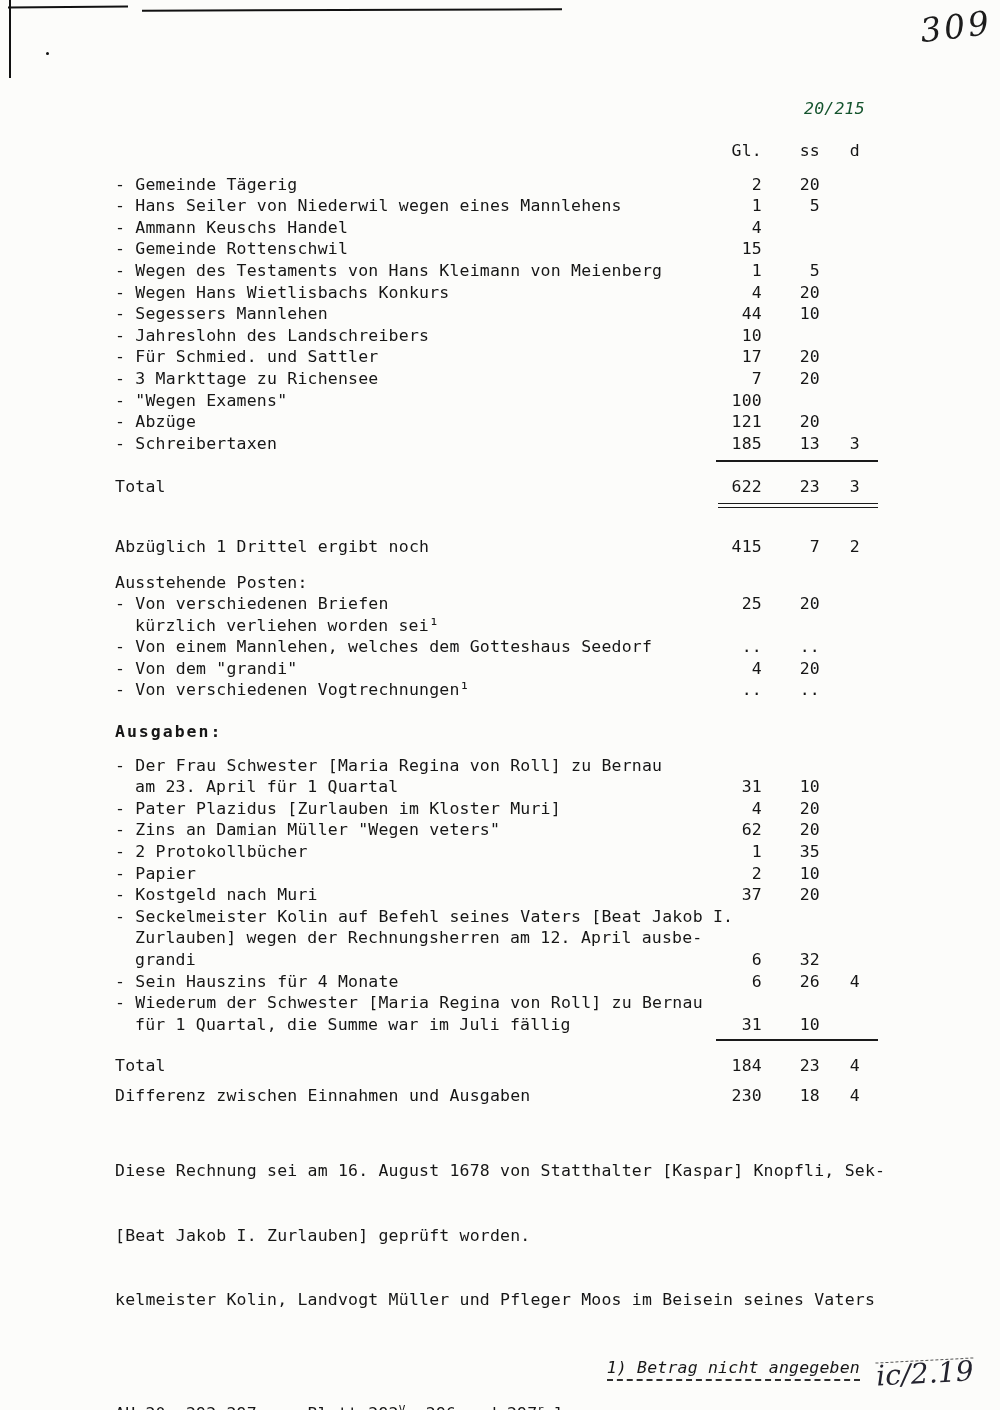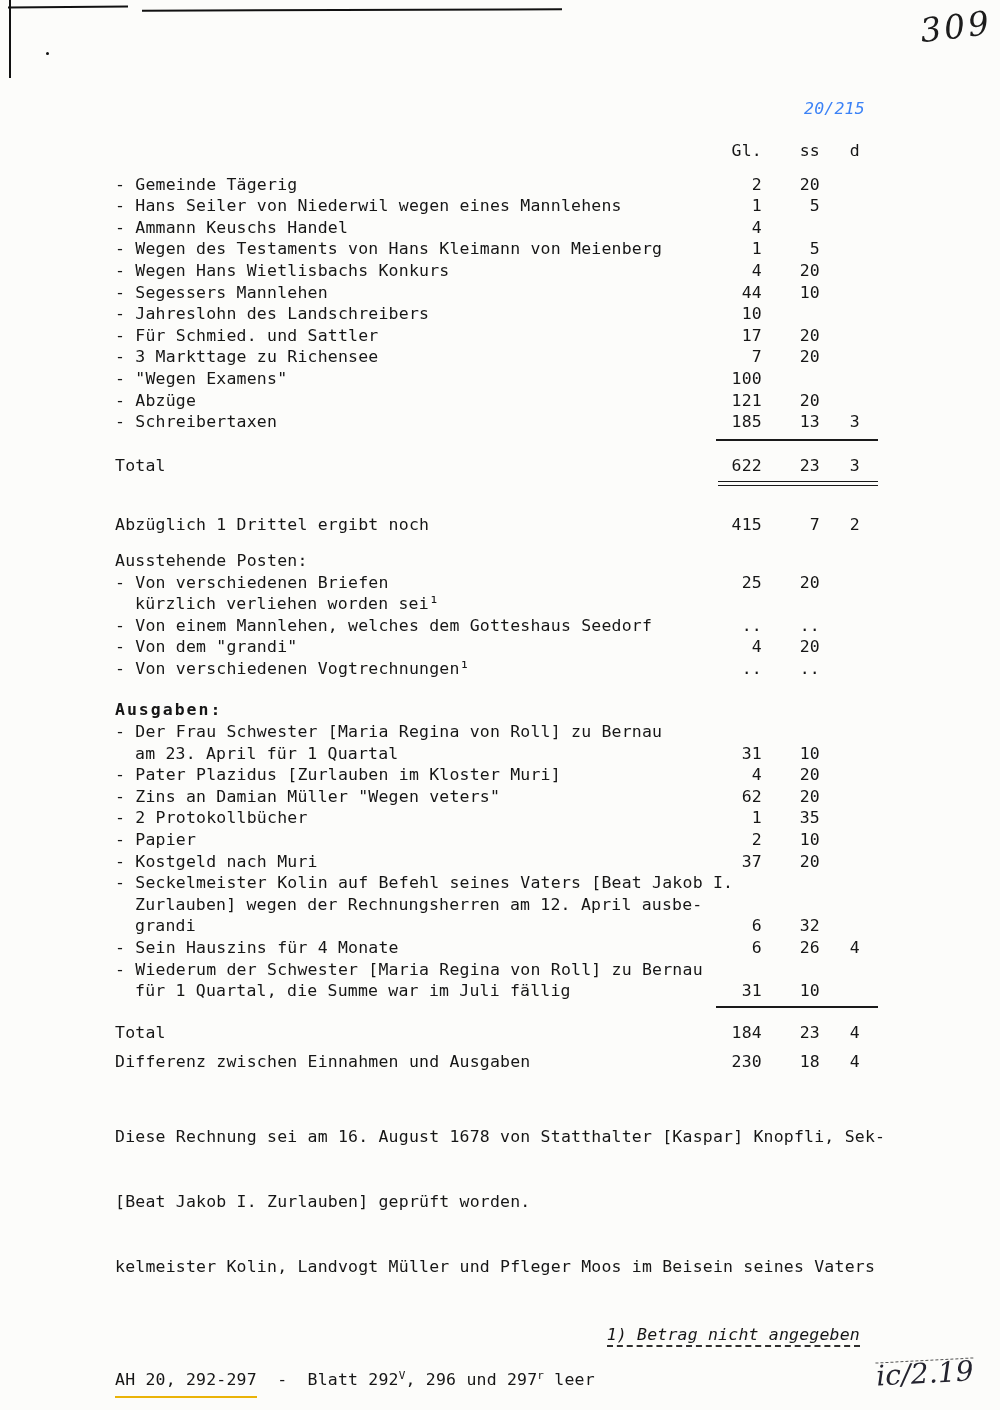--- a/index.html
+++ b/index.html
@@ -23,21 +23,21 @@
 
   
   .hw-page-num{
     position:absolute;left:920px;top:16px;
     font-family:"DejaVu Serif",serif;font-style:italic;
     font-size:33px;letter-spacing:3px;color:#1c1c1c;
     transform:rotate(-7deg);
   }
   .archive-ref{
     position:absolute;left:804px;top:98px;
-    font-style:italic;font-size:16.5px;color:#3b82f6;
+    font-style:italic;font-size:16.5px;color:#14532d;
   }
   .hw-bottom{
     position:absolute;left:876px;top:1360px;
     font-family:"DejaVu Serif",serif;font-style:italic;
     font-size:28px;color:#23232e;transform:rotate(-3deg);
     border-top:1px dashed #555;padding-top:2px;
   }
 
   
   .content{position:absolute;left:115px;top:140px;width:745px;}
@@ -51,21 +51,21 @@
   .num.d{width:40px;}
 
   .rule-single{height:0;border-top:2px solid #1a1a1a;width:162px;margin:6px 0 0 601px;}
   .rule-double{height:3px;border-top:1.7px solid #1a1a1a;border-bottom:1.7px solid #1a1a1a;width:160px;margin:5px 0 0 603px;}
 
   .total-row{margin-top:14px;}
   .abzug-row{margin-top:28px;}
   .section-heading{margin-top:14px;white-space:pre;}
   .ausgaben-heading{margin-top:20px;letter-spacing:2px;font-weight:bold;}
   .rows-block{margin-top:0;}
-  .ausgaben-rows{}
+  .ausgaben-rows{margin-top:12px;}
   .rule-after{margin-top:4px;}
   .total2-row{margin-top:14px;}
   .diff-row{margin-top:8px;}
 
   .closing{margin-top:10px;white-space:pre;}
   .footnote{margin-top:3px;text-align:right;}
   .footnote-inner{
     display:inline-block;font-style:italic;
     border-bottom:2px dashed #2e2e2e;padding-bottom:0px;
   }
@@ -109,20 +109,26 @@
         <div class="num ss">5</div>
         <div class="num d"></div>
       </div>
       <div class="row">
         <div class="label">- Ammann Keuschs Handel</div>
         <div class="num">4</div>
         <div class="num ss"></div>
         <div class="num d"></div>
       </div>
       <div class="row">
+        <div class="label">- Gemeinde Rottenschwil</div>
+        <div class="num">15</div>
+        <div class="num ss"></div>
+        <div class="num d"></div>
+      </div>
+      <div class="row">
         <div class="label">- Wegen des Testaments von Hans Kleimann von Meienberg</div>
         <div class="num">1</div>
         <div class="num ss">5</div>
         <div class="num d"></div>
       </div>
       <div class="row">
         <div class="label">- Wegen Hans Wietlisbachs Konkurs</div>
         <div class="num">4</div>
         <div class="num ss">20</div>
         <div class="num d"></div>

